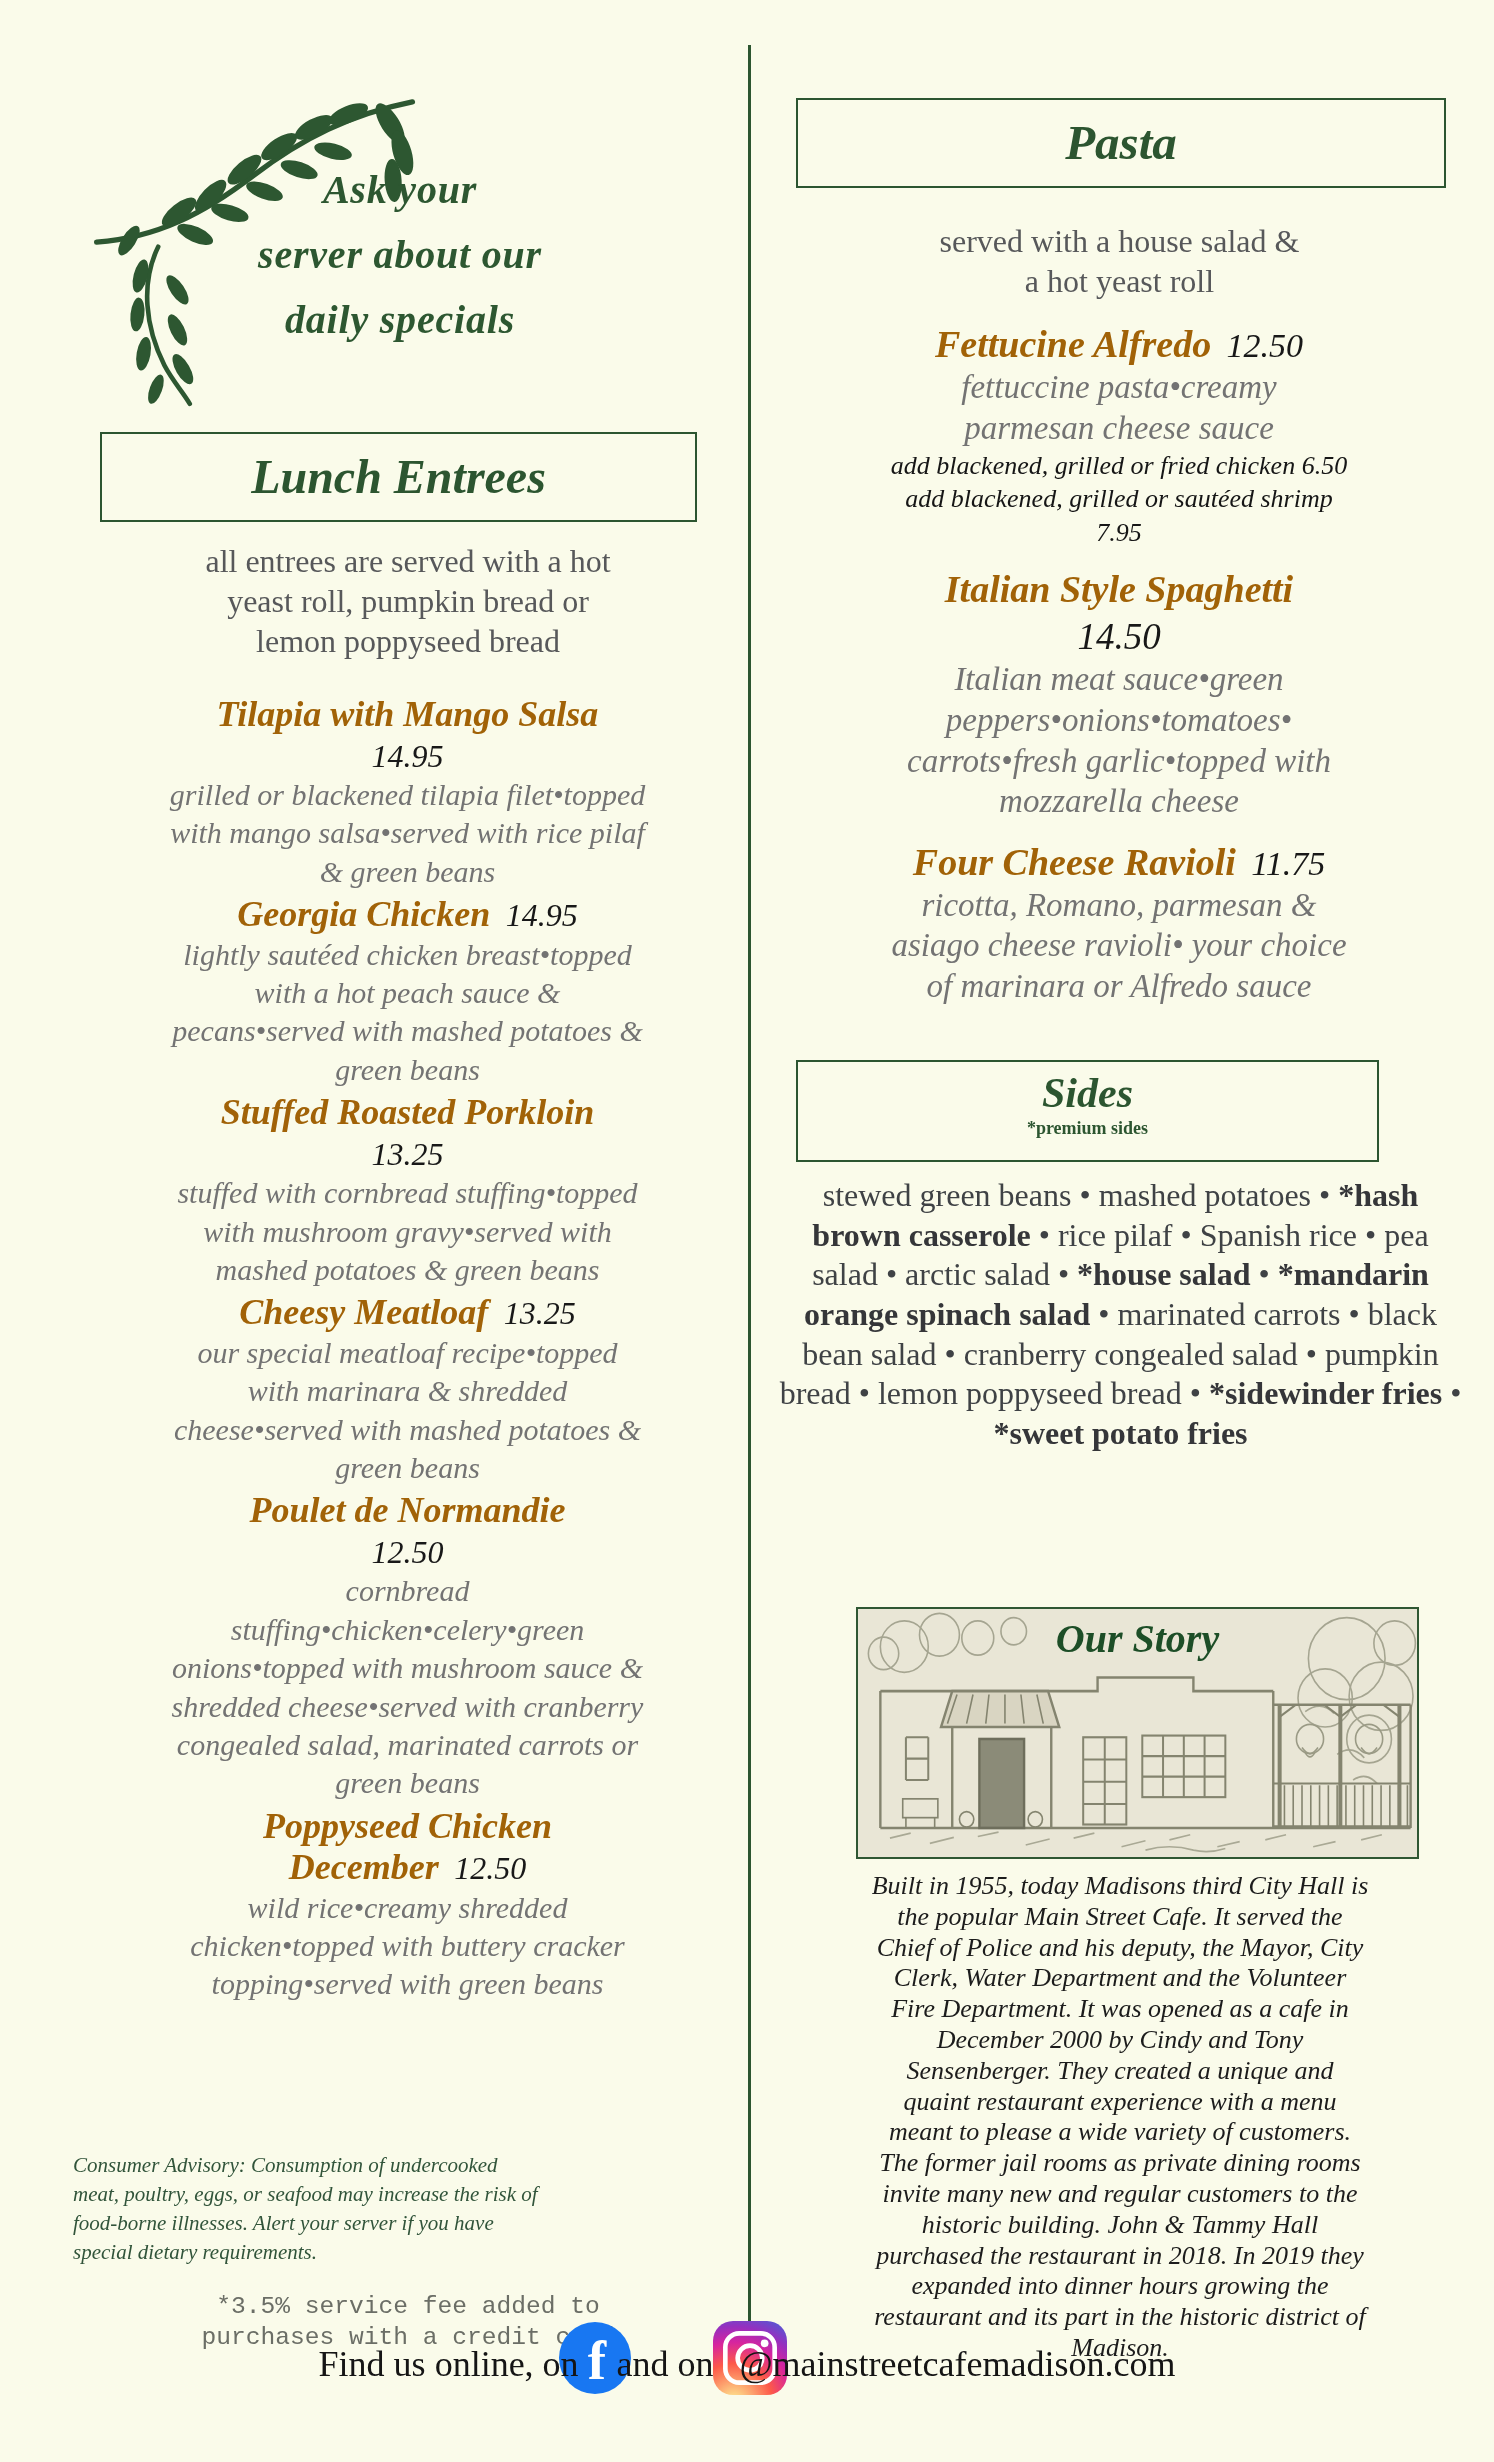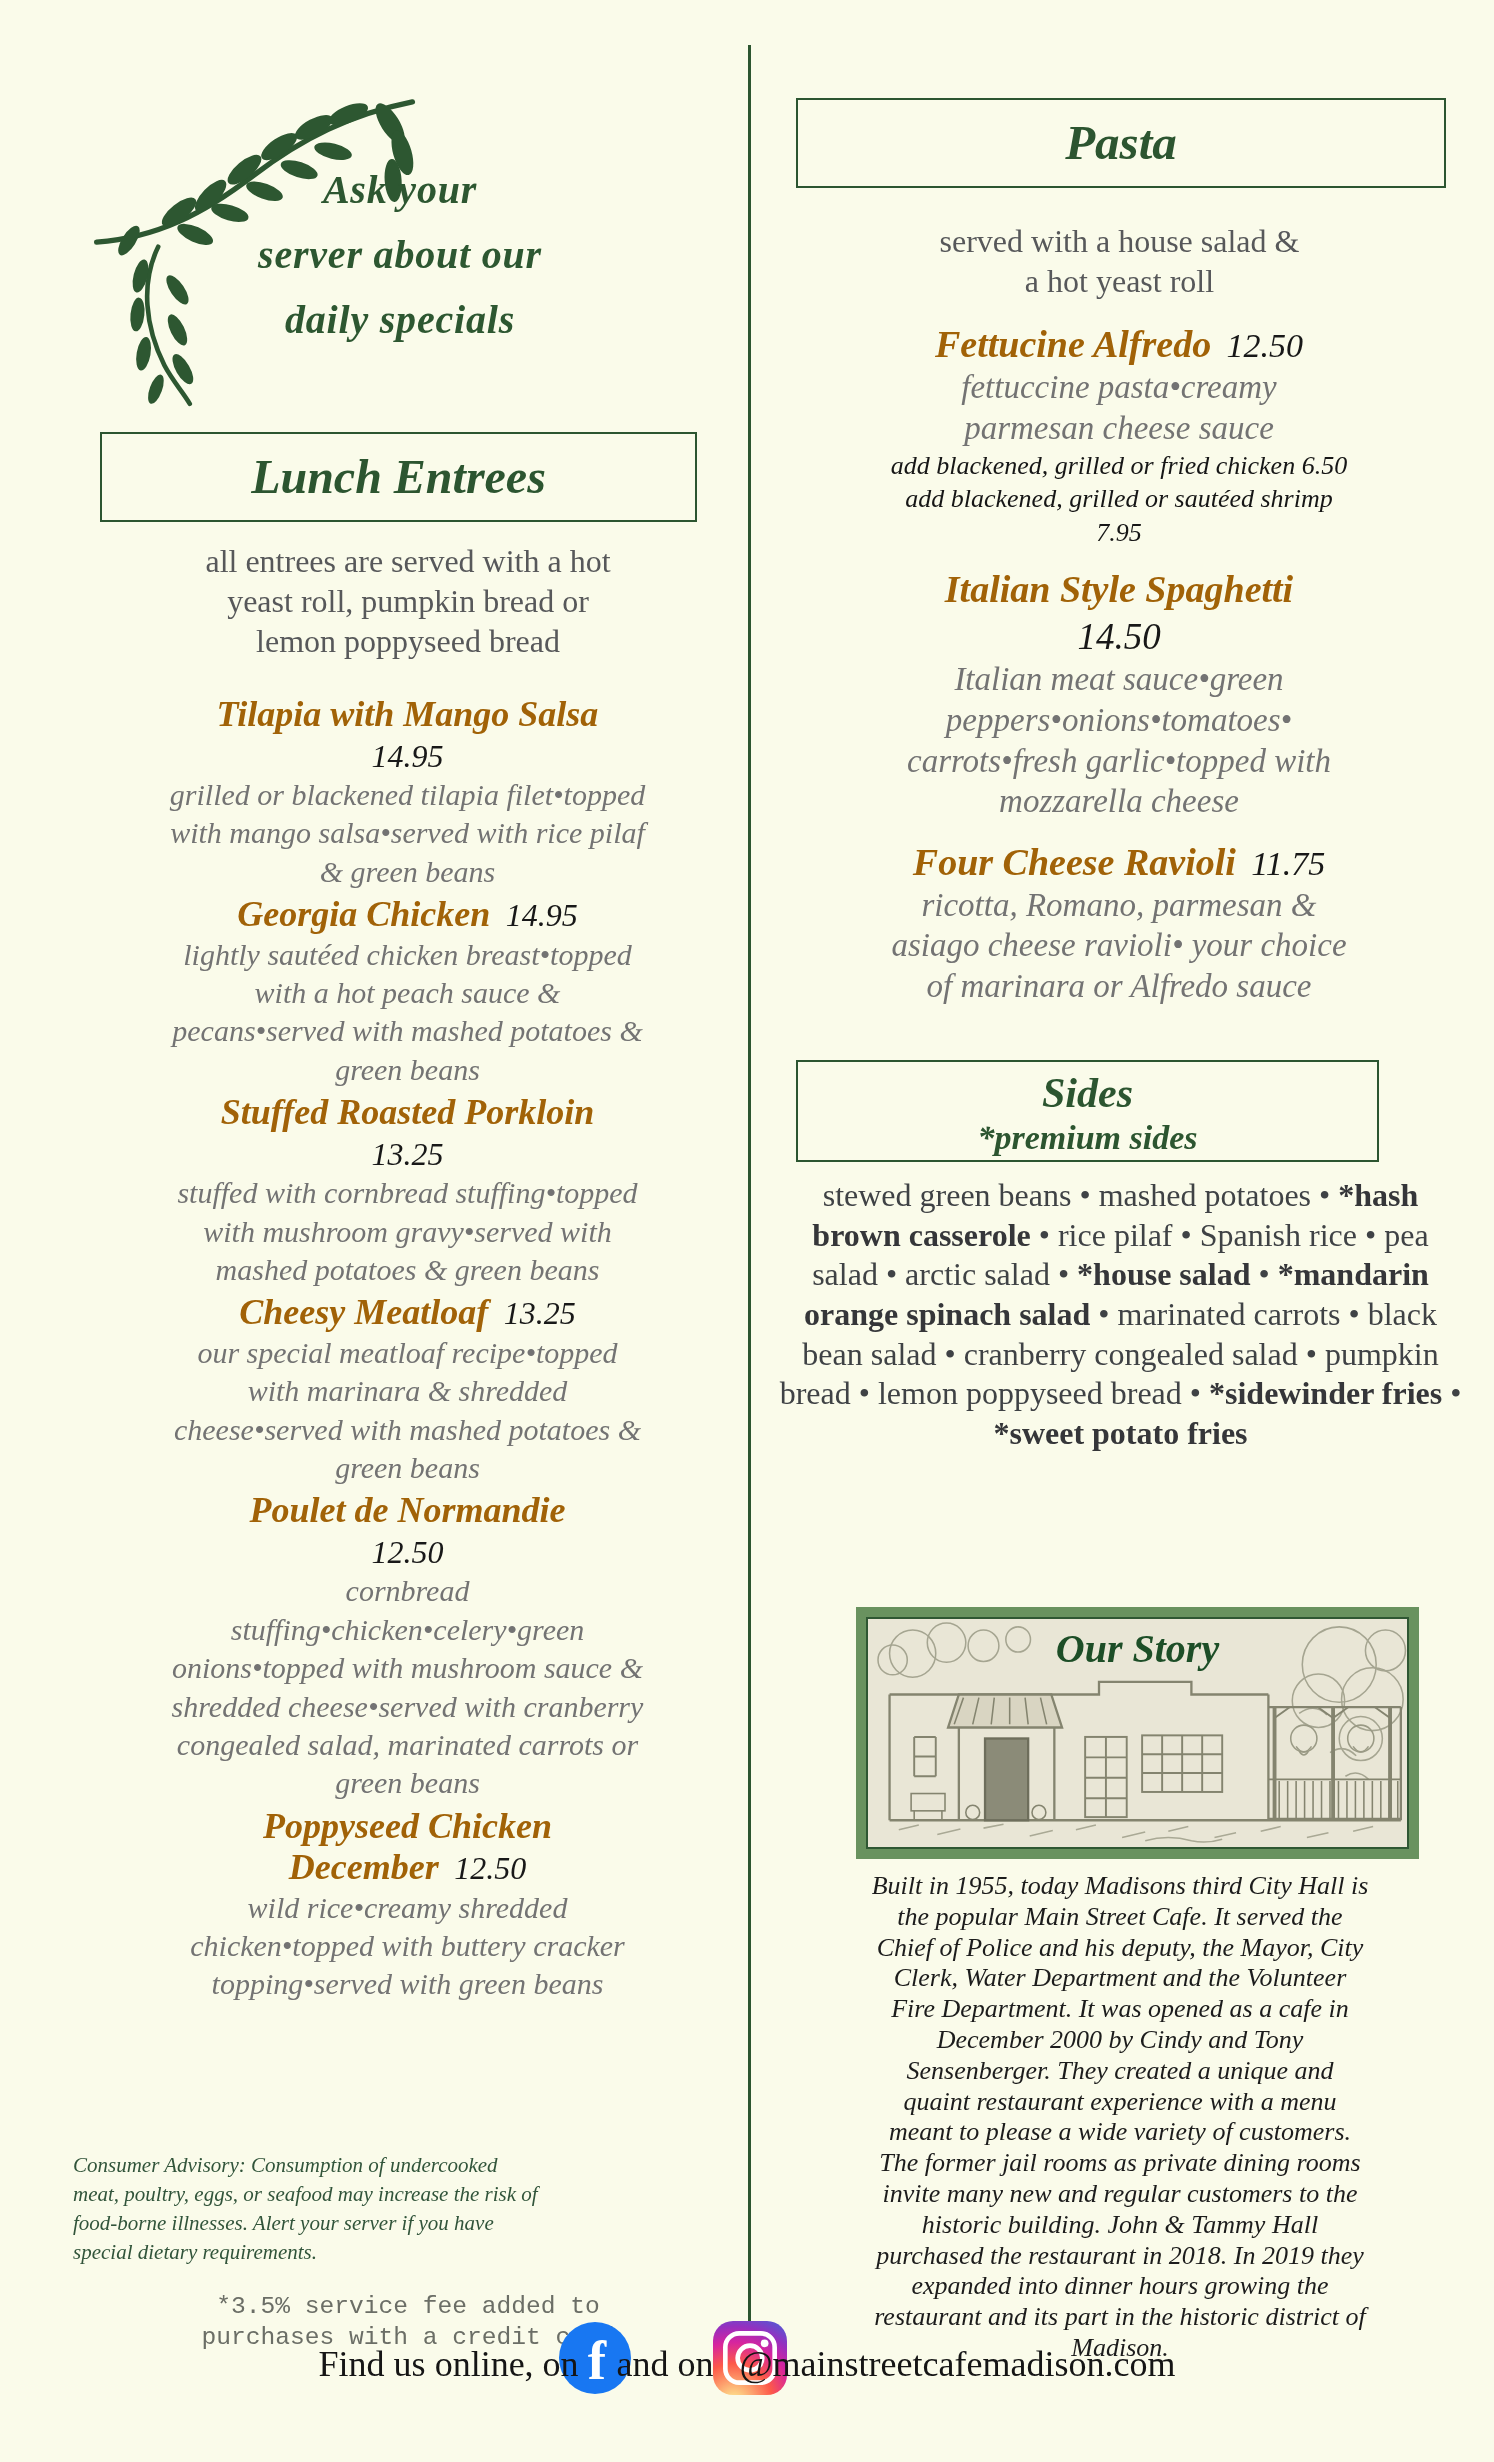--- a/index.html
+++ b/index.html
@@ -52,30 +52,30 @@
   .pasta-box .box-title{font-size:49px;line-height:86px;}
   .pasta-intro{left:777px;top:221px;width:685px;font-size:32px;line-height:1.25;}
   #pasta-items{left:771px;top:323px;width:696px;}
   #pasta-items .menu-item{margin-bottom:18.5px;}
   #pasta-items .item-name{font-size:38px;}
   #pasta-items .item-price{font-size:34px;}
   #pasta-items .item-price-line{font-size:37px;}
   #pasta-items .item-desc{font-size:33px;line-height:1.24;}
   .sides-box{left:796px;top:1060px;width:579px;height:98px;}
   .sides-title{font-weight:bold;font-style:italic;color:#2c5530;font-size:42px;line-height:1.25;margin-top:4.6px;}
-  .sides-subtitle{font-weight:bold;font-style:italic;color:#2c5530;font-size:34px;line-height:1.1;}
+  .sides-subtitle{font-weight:bold;color:#2c5530;font-size:18px;line-height:1.1;}
   .sides-list{
     position:absolute;left:776px;top:1176px;width:689px;text-align:center;margin:0;
     font-size:32px;line-height:1.24;color:#3f4245;
   }
   .sides-list .b{font-weight:bold;color:#353639;}
 
   .story-frame{
     position:absolute;left:856px;top:1607px;width:563px;height:252px;
-    background:#69925f;padding:10px;box-sizing:border-box;
+    background:#69925f;padding:0;box-sizing:border-box;
   }
   .story-frame-inner{
     position:relative;width:100%;height:100%;border:2.3px solid #2f5733;
     background:#e9e6d6;box-sizing:border-box;overflow:hidden;
   }
   .our-story-title{
     position:absolute;top:6.2px;left:0;right:0;text-align:center;
     font-weight:bold;font-style:italic;font-size:40px;color:#1d4e27;z-index:2;
   }
   .sketch{position:absolute;left:0;top:0;width:100%;height:100%;}

